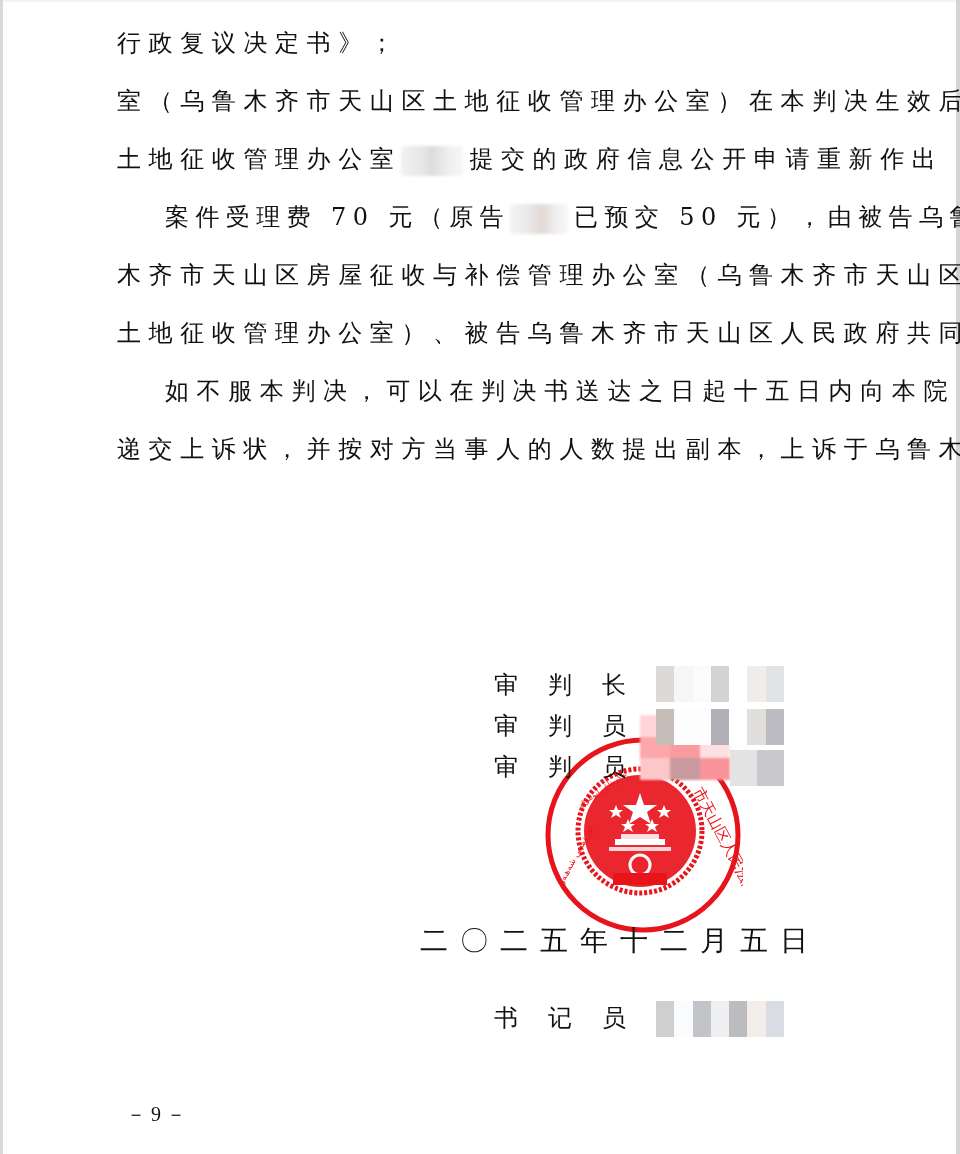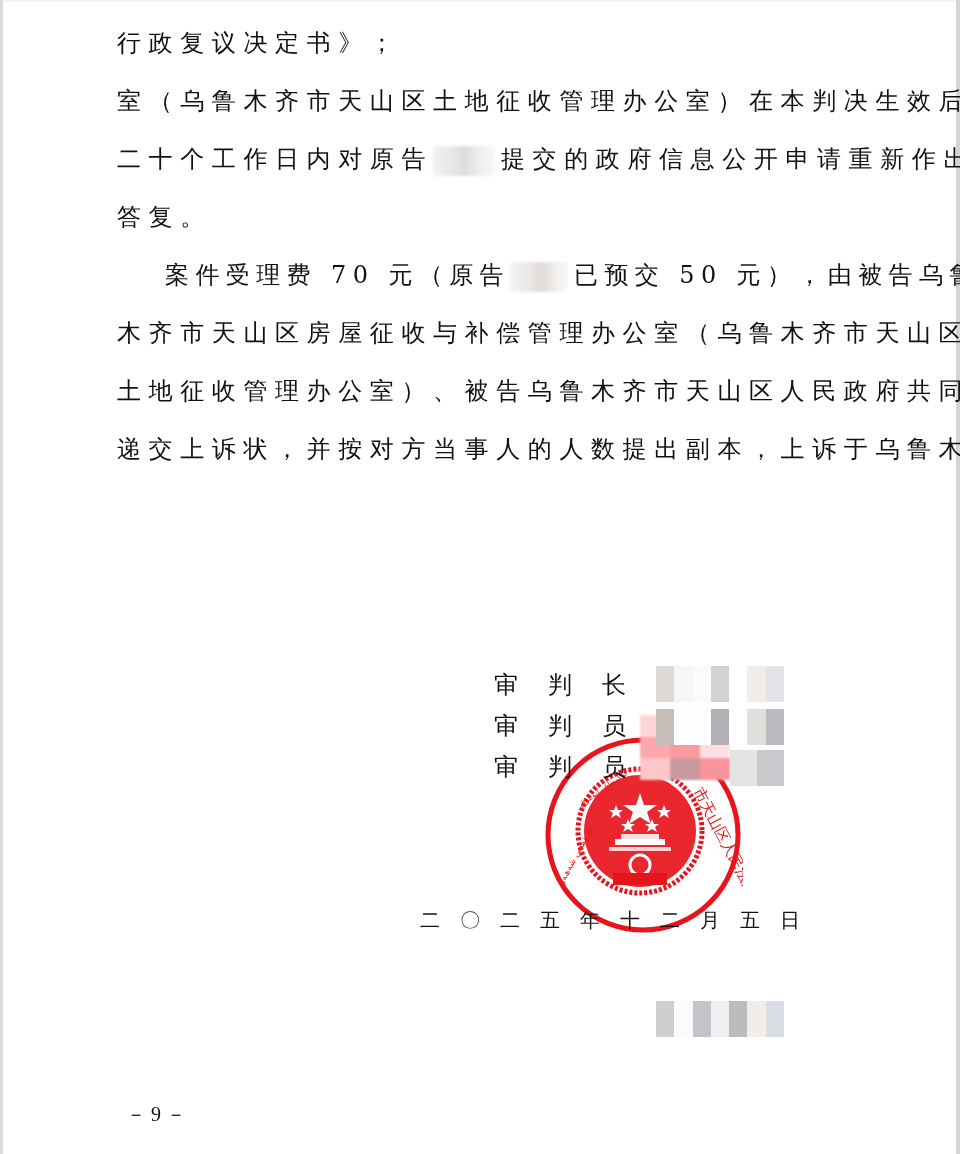--- a/index.html
+++ b/index.html
@@ -75,22 +75,22 @@
       display: flex;
     }
     .sig-redact i {
       display: block;
       flex: 1;
       height: 100%;
     }
     .date-line {
       position: absolute;
       left: 420px;
-      top: 903px;
-      font-size: 20px;
+      top: 924px;
+      font-size: 28px;
       line-height: 34px;
       letter-spacing: 0;
       white-space: nowrap;
       text-decoration: underline;
     }
     .date-line span {
       display: inline-block;
       width: 40px;
       text-align: left;
     }
@@ -127,28 +127,28 @@
 
 <div class="page">
   <div class="edge-top"></div>
   <div class="edge-left"></div>
   <div class="edge-right"></div>
 
   <div class="body-text">
     <div class="line">行政复议决定书》；</div>
     <div class="line">室（乌鲁木齐市天山区土地征收管理办公室）在本判决生效后</div>
     <div class="line">
-      <span>二十个工作日内对原告</span><span class="redact" style="width:62px;margin-right:6px;"></span><span>提交的政府信息公开申请重新作出</span>
+      <span>土地征收管理办公室</span><span class="redact" style="width:62px;margin-right:6px;"></span><span>提交的政府信息公开申请重新作出</span>
     </div>
-    <div class="line">答复。</div>
     <div class="line indent" style="letter-spacing:6.4px;">
       <span>案件受理费 70 元（原告</span><span class="redact warm" style="width:58px;margin-right:6px;"></span><span>已预交 50 元），由被告乌鲁</span>
     </div>
     <div class="line">木齐市天山区房屋征收与补偿管理办公室（乌鲁木齐市天山区</div>
     <div class="line">土地征收管理办公室）、被告乌鲁木齐市天山区人民政府共同</div>
+    <div class="line indent">如不服本判决，可以在判决书送达之日起十五日内向本院</div>
     <div class="line">递交上诉状，并按对方当事人的人数提出副本，上诉于乌鲁木</div>
   </div>
 
   <svg class="seal" viewBox="0 0 200 200">
     <circle cx="100" cy="100" r="95" fill="none" stroke="#e8141c" stroke-width="5"></circle>
     <circle cx="97" cy="96" r="56" fill="#e8141c" opacity="0.92"></circle>
     <circle cx="97" cy="96" r="62" fill="none" stroke="#e8141c" stroke-width="5" stroke-dasharray="3 2"></circle>
     <polygon points="97,58 101,70 114,70 104,77 108,89 97,82 86,89 90,77 80,70 93,70" fill="#ffffff"></polygon>
     <polygon points="73,70 75,75 80,75 76,78 78,83 73,80 68,83 70,78 66,75 71,75" fill="#ffffff"></polygon>
     <polygon points="121,70 123,75 128,75 124,78 126,83 121,80 116,83 118,78 114,75 119,75" fill="#ffffff"></polygon>
@@ -208,20 +208,23 @@
   </div>
   <div class="sig-redact" style="top:750px;left:730px;width:54px;">
     <i style="background:#e3e3e3;"></i>
       <i style="background:#c9c9cd;"></i>
   </div>
 
   <div class="date-line">
     <span>二</span><span>〇</span><span>二</span><span>五</span><span>年</span><span>十</span><span>二</span><span>月</span><span>五</span><span>日</span>
   </div>
 
+  <div class="sig-row sig-label" style="top:1003px;">
+    <span>书</span><span>记</span><span>员</span>
+  </div>
   <div class="sig-redact" style="top:1001px;">
     <i style="background:#d0cfcf;"></i>
       <i style="background:#fafbfc;"></i>
       <i style="background:#c2c4c9;"></i>
       <i style="background:#eeeff0;"></i>
       <i style="background:#bcbcbf;"></i>
       <i style="background:#f2ede8;"></i>
       <i style="background:#d9dce2;"></i>
   </div>
 

